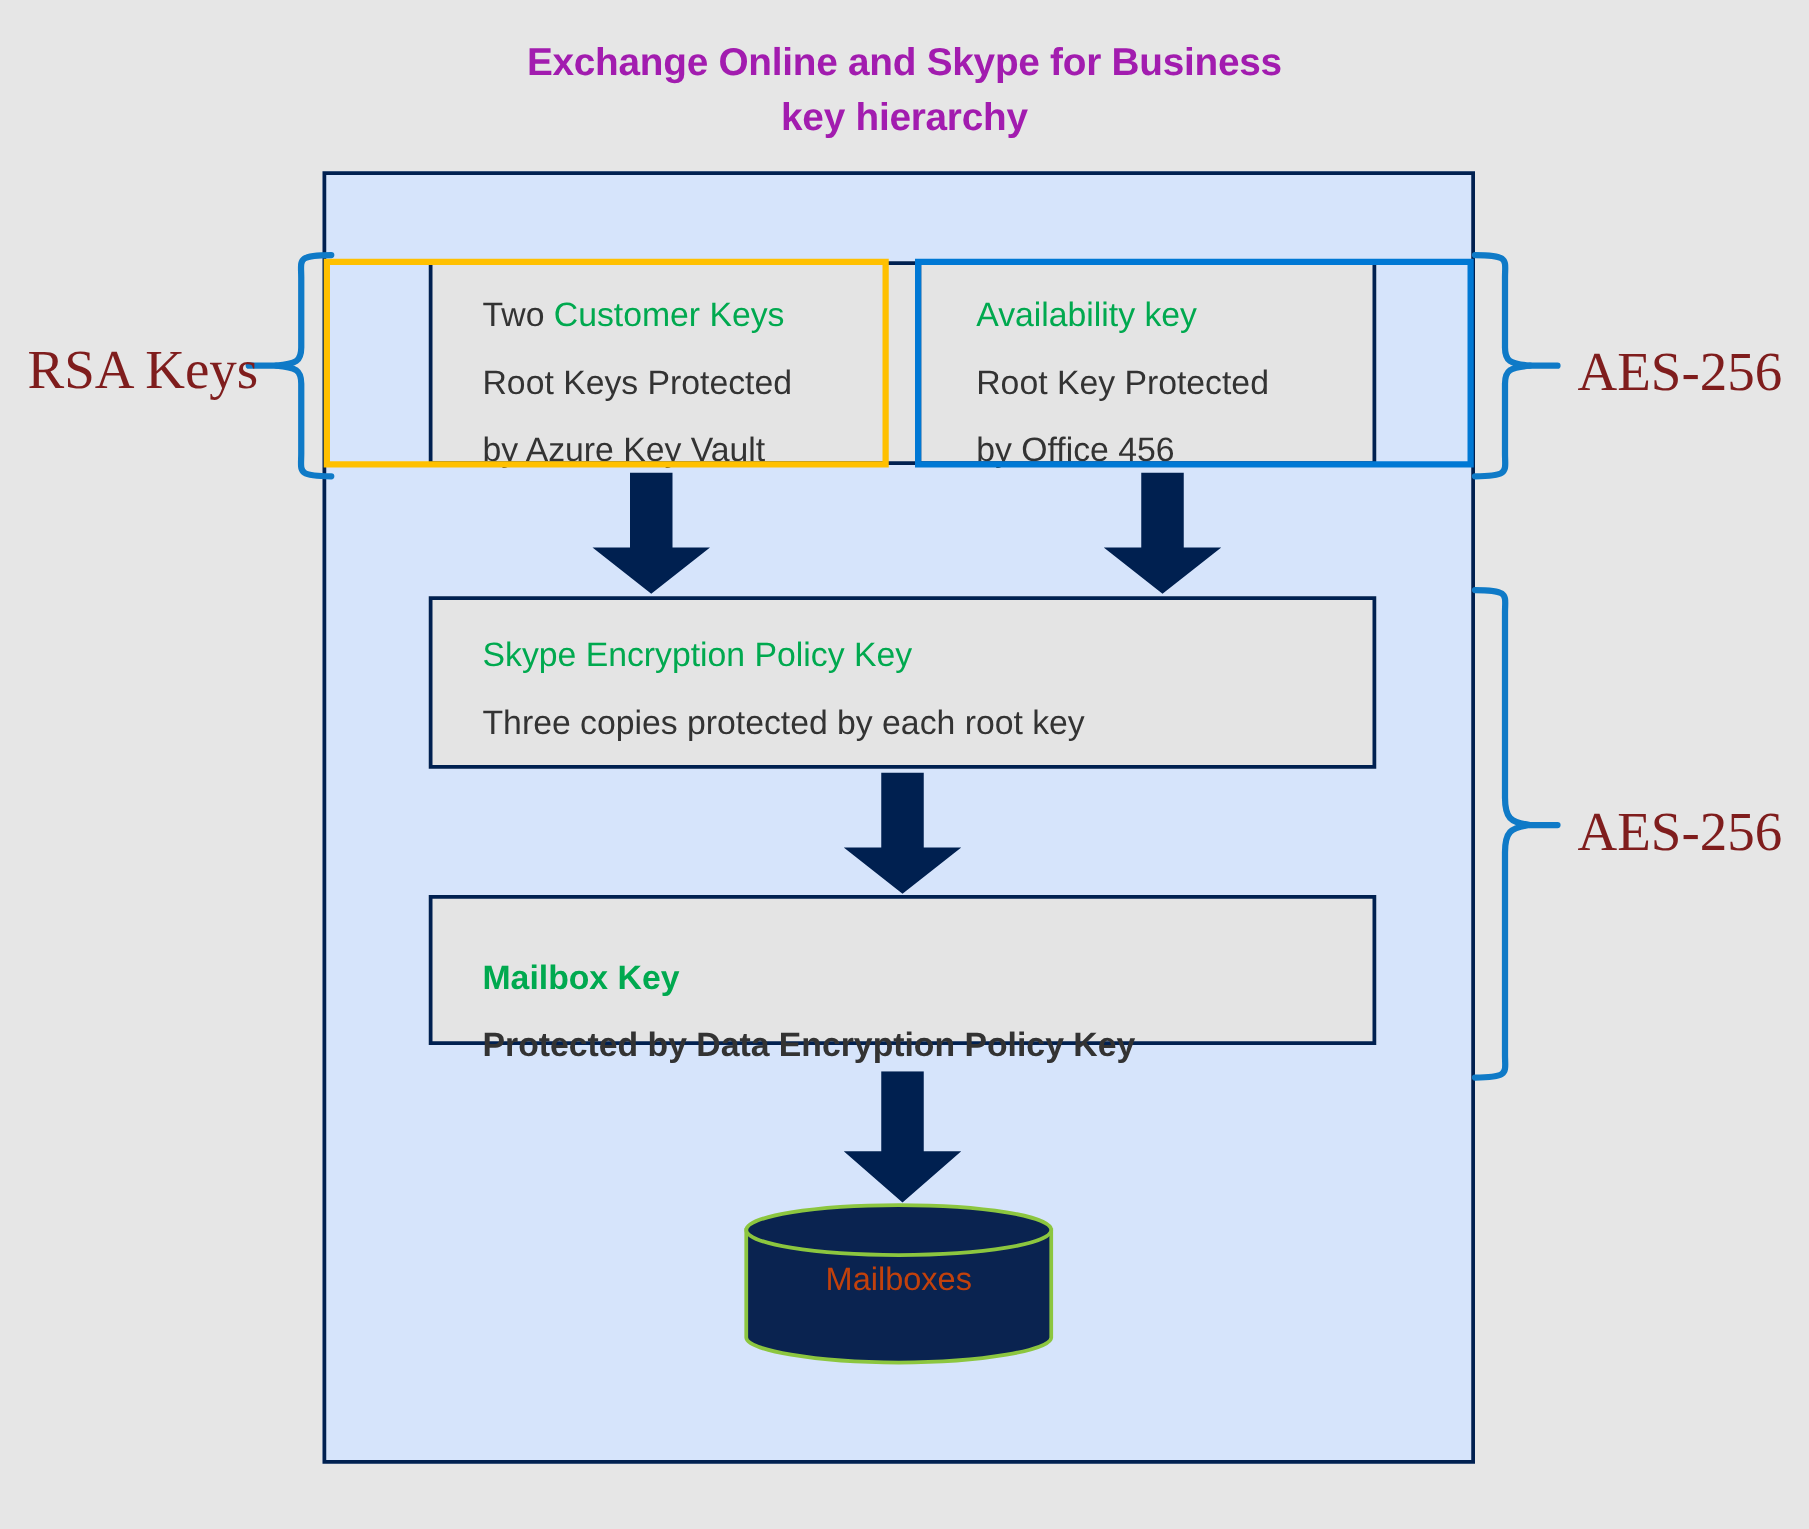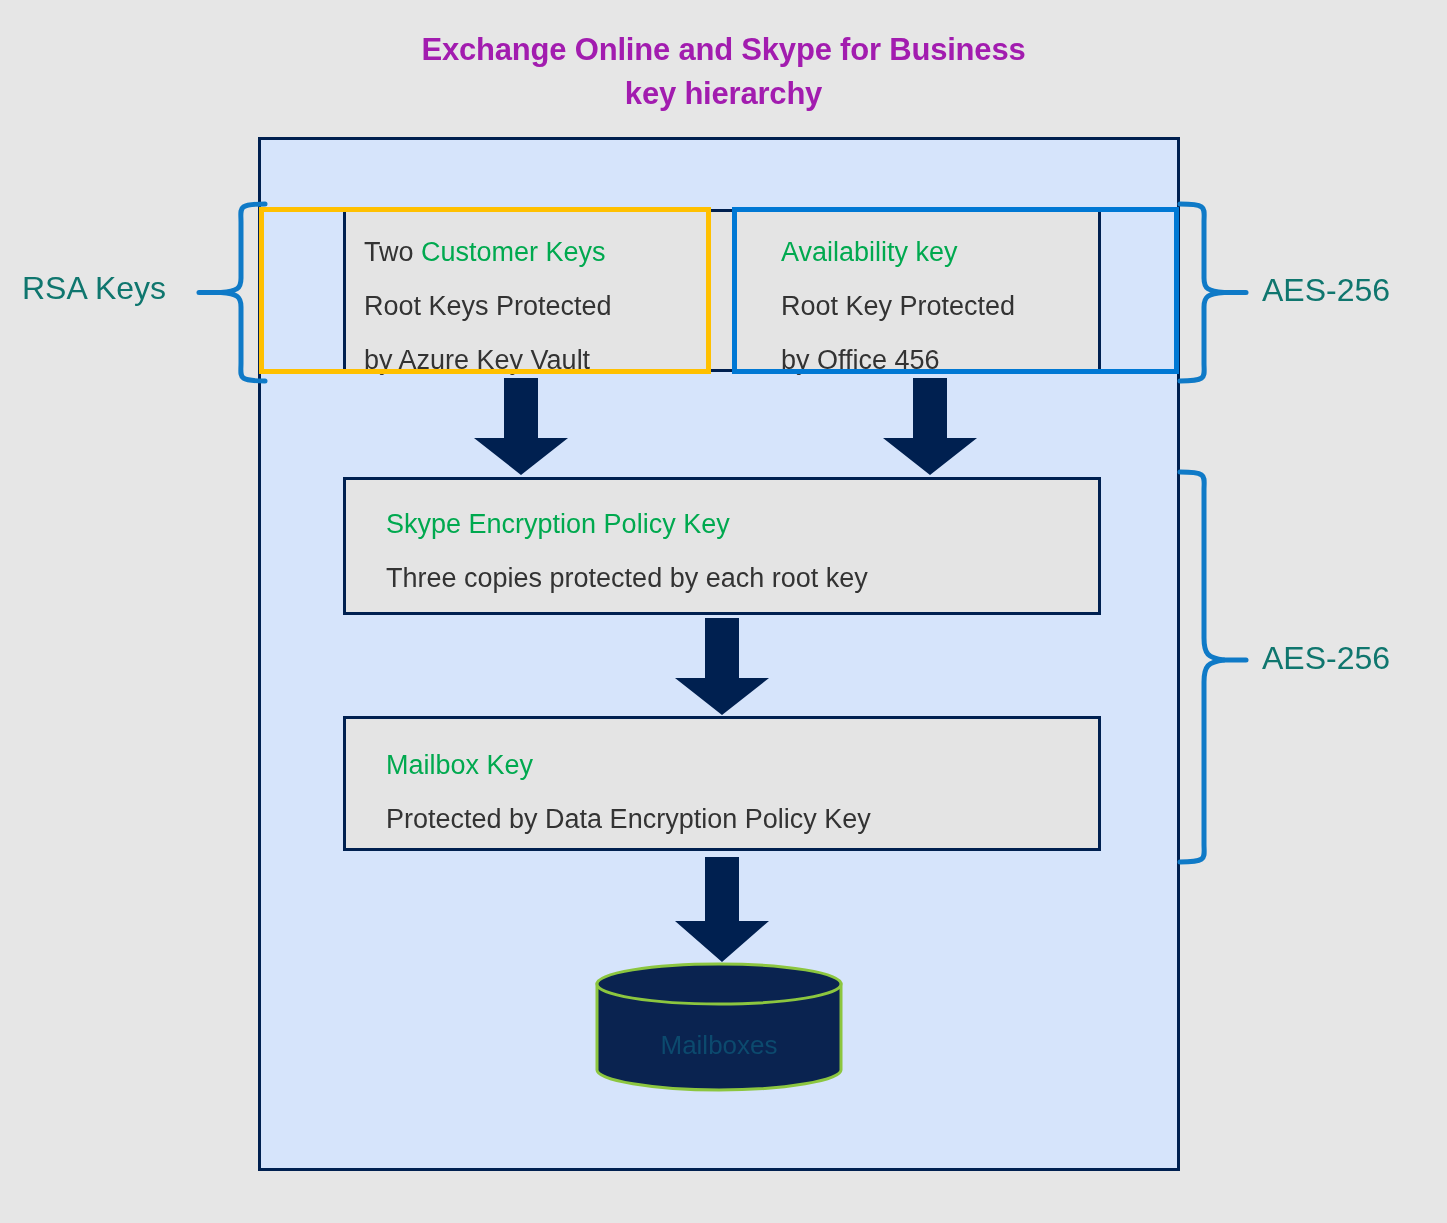--- a/index.html
+++ b/index.html
@@ -76,42 +76,43 @@
     box-sizing: border-box;
     background: #e4e4e4;
     border: 3px solid #002050;
     z-index: 5;
   }
   #customer-keys-box {
     left: 343px;
     top: 209px;
     width: 436px;
     height: 163px;
-    padding: 24px 0 0 18px;
+    padding: 24px 0 0 40px;
   }
   #availability-key-box {
     left: 734px;
     top: 209px;
     width: 367px;
     height: 163px;
     padding: 24px 0 0 44px;
   }
   #policy-key-box {
     left: 343px;
     top: 477px;
     width: 758px;
     height: 138px;
     padding: 28px 0 0 40px;
   }
   #mailbox-key-box {
     left: 343px;
     top: 716px;
     width: 758px;
-    height: 135px;
-    padding: 30px 0 0 40px;
+    height: 120px;
+    padding: 47px 0 0 40px;
+    font-weight: bold;
   }
 
   .key-title {
     color: #00a94f;
     font-size: 27px;
     line-height: 1.25;
     white-space: nowrap;
   }
   .key-title-inline { color: #00a94f; }
   .key-body {
@@ -131,37 +132,38 @@
     position: absolute;
     left: 595px;
     top: 962px;
     width: 248px;
     height: 130px;
     z-index: 7;
   }
   #mailboxes-label {
     position: absolute;
     left: 595px;
-    top: 1030px;
+    top: 1008px;
     width: 248px;
     text-align: center;
-    color: #0c4a6e;
+    color: #c2410c;
     font-size: 26px;
     z-index: 8;
     pointer-events: none;
   }
 
   
   .brace { position: absolute; z-index: 8; }
   .side-label {
     position: absolute;
-    color: #0f766e;
-    font-size: 32px;
+    color: #7f1d1d;
+    font-size: 44px;
     white-space: nowrap;
     z-index: 8;
+    font-family: Liberation Serif, serif;
   }
   #rsa-keys-label { left: 22px; top: 270px; }
   #aes-top-label  { left: 1262px; top: 272px; }
   #aes-mid-label  { left: 1262px; top: 640px; }
 </style>
 </head>
 <body>
 
 <div id="canvas">
 

